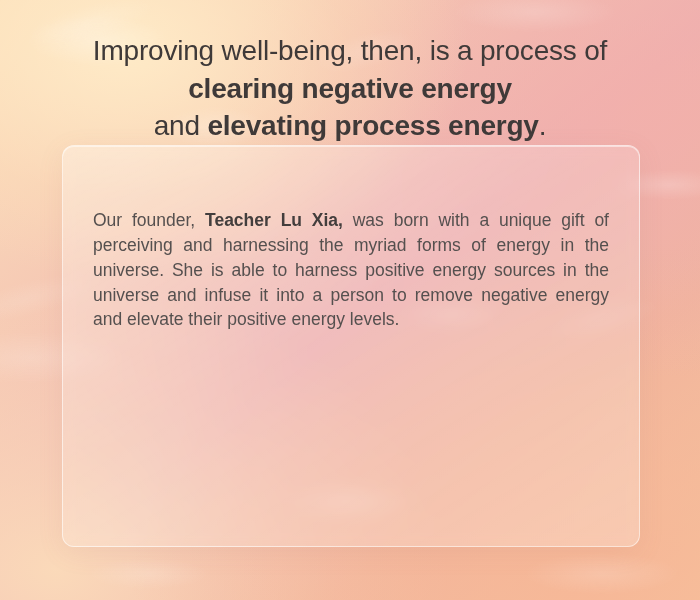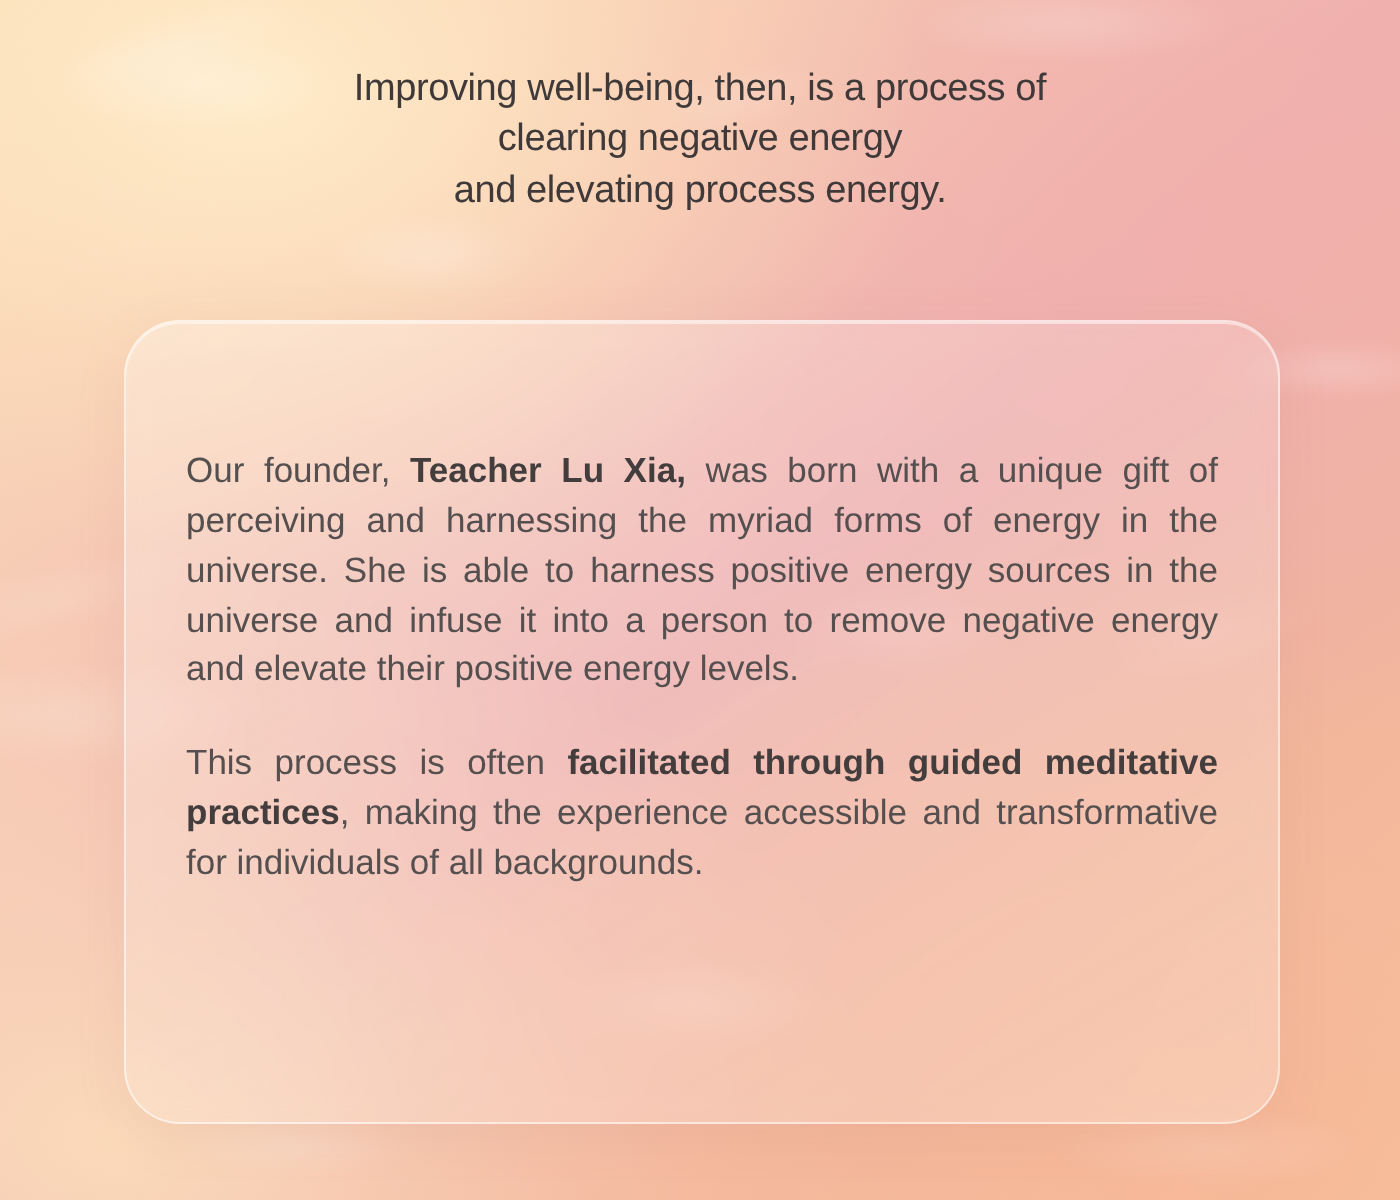--- a/index.html
+++ b/index.html
@@ -57,34 +57,34 @@
     filter: blur(2px);
   }
 
   #headline {
     position: absolute;
     left: 40px;
     top: 32px;
     width: 620px;
     text-align: center;
     color: #3f3a39;
-    font-size: 19px;
+    font-size: 28px;
     line-height: 1.34;
     letter-spacing: -0.2px;
   }
   #headline .line { display: block; }
-  #headline .bold { font-weight: normal; }
+  #headline .bold { font-weight: bold; }
 
   #card {
     position: absolute;
     left: 62px;
-    top: 160px;
+    top: 145px;
     width: 576px;
     height: 400px;
-    border-radius: 28px;
+    border-radius: 12px;
     background: linear-gradient(150deg, rgba(255,255,255,0.30) 0%, rgba(255,255,255,0.16) 45%, rgba(255,255,255,0.24) 100%);
     border: 1px solid rgba(255,255,255,0.55);
     box-shadow: 0 6px 26px rgba(180,120,110,0.10), inset 0 1px 0 rgba(255,255,255,0.5);
     backdrop-filter: blur(6px);
     text-decoration: underline;
   }
 
   #card-body {
     position: absolute;
     left: 30px;
@@ -109,16 +109,15 @@
 
   <div id="headline">
     <span class="line">Improving well-being, then, is a process of</span>
     <span class="line bold">clearing negative energy</span>
     <span class="line"><span>and </span><span class="bold">elevating process energy</span><span>.</span></span>
   </div>
 
   <div id="card">
     <div id="card-body">
       <p><span>Our founder, </span><span class="b">Teacher Lu Xia,</span><span> was born with a unique gift of perceiving and harnessing the myriad forms of energy in the universe. She is able to harness positive energy sources in the universe and infuse it into a person to remove negative energy and elevate their positive energy levels.</span></p>
-      <p><span>This process is often </span><span class="b">facilitated through guided meditative practices</span><span>, making the experience accessible and transformative for individuals of all backgrounds.</span></p>
     </div>
   </div>
 </div>
 
 </body></html>

